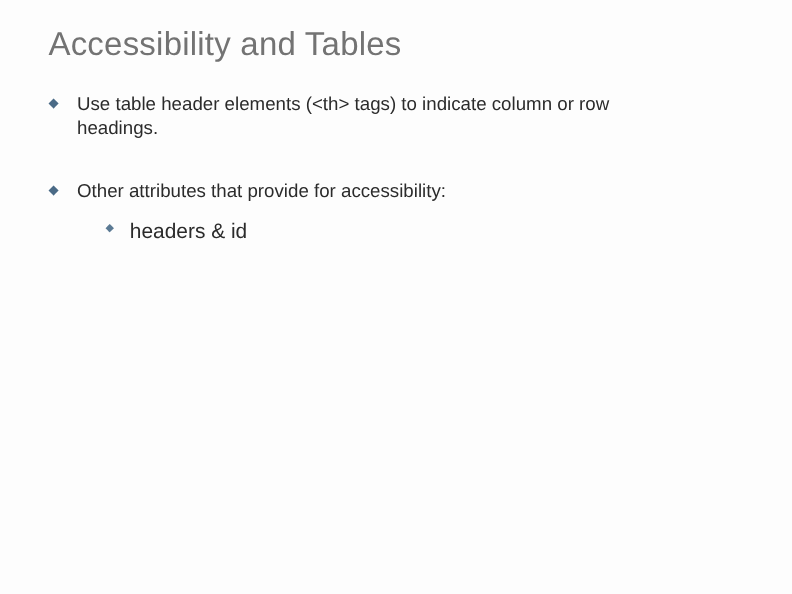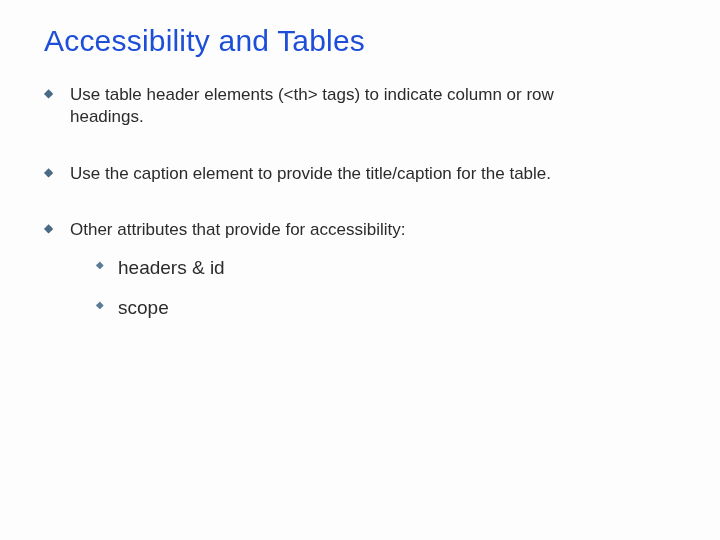--- a/index.html
+++ b/index.html
@@ -8,21 +8,21 @@
     height: 540px;
     background: #fdfdfd;
     font-family: "Trebuchet MS", "Lucida Grande", Verdana, sans-serif;
     color: #2b2b2b;
     padding: 24px 44px 24px 44px;
     overflow: hidden;
   }
   .title {
     font-size: 30px;
     font-weight: 400;
-    color: #1d4ed8;
+    color: #737373;
     margin-bottom: 26px;
     letter-spacing: 0.2px;
   }
   ul.main {
     list-style: none;
     padding-left: 0;
   }
   ul.main > li {
     position: relative;
     padding-left: 26px;
@@ -64,26 +64,20 @@
 </head>
 <body>
 
 <h1 class="title">Accessibility and Tables</h1>
 
 <ul class="main">
   <li>
     <span>Use table header elements (&lt;th&gt; tags) to indicate column or row headings.</span>
   </li>
   <li>
-    <span>Use the caption element to provide the title/caption for the table.</span>
-  </li>
-  <li>
     <span>Other attributes that provide for accessibility:</span>
     <ul class="sub">
       <li>
         <span>headers &amp; id</span>
-      </li>
-      <li>
-        <span>scope</span>
       </li>
     </ul>
   </li>
 </ul>
 
 </body></html>

